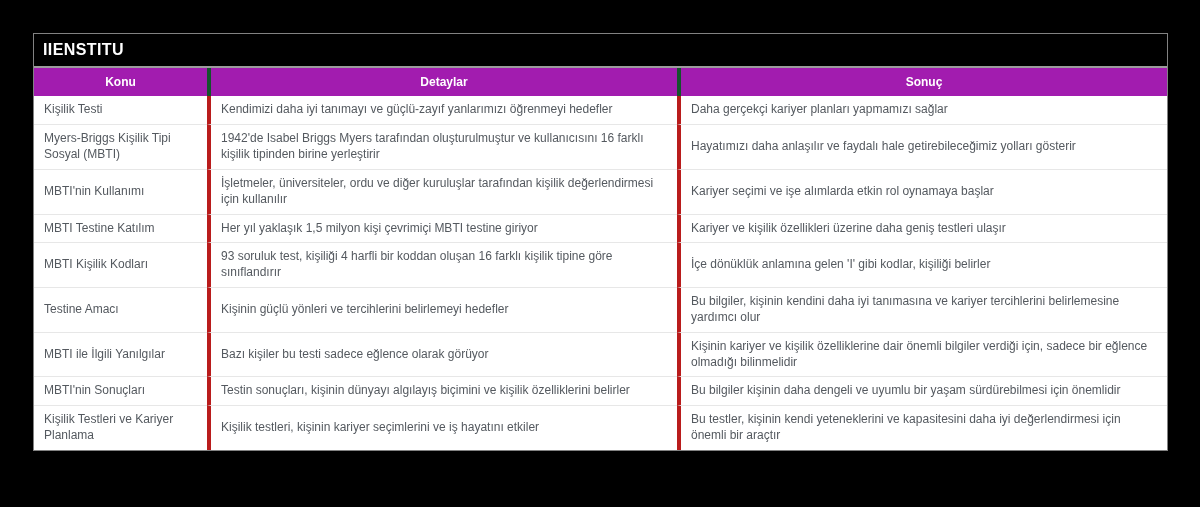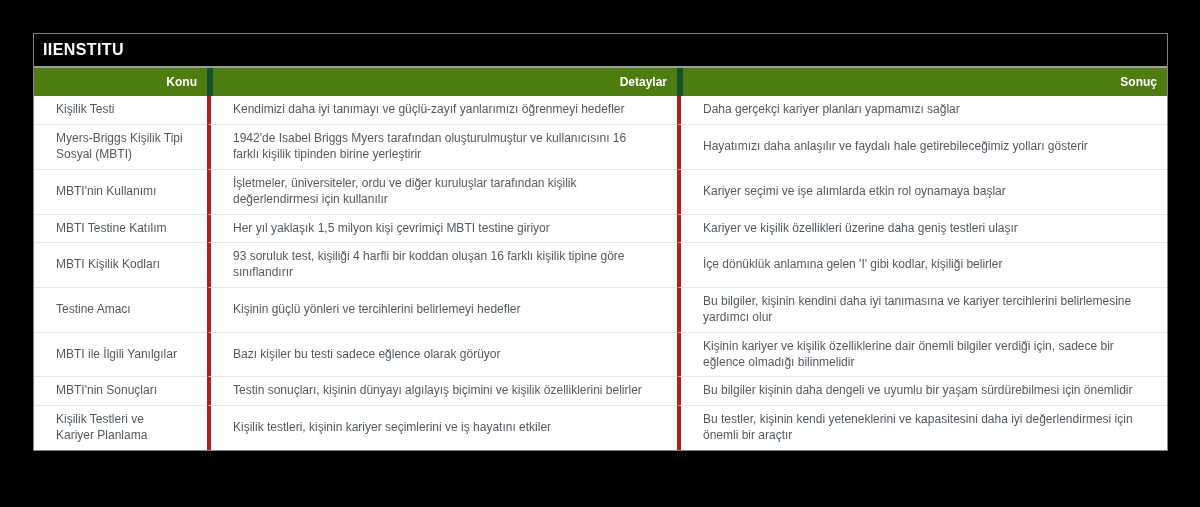--- a/index.html
+++ b/index.html
@@ -32,35 +32,35 @@
     background: #000000;
     color: #ffffff;
     text-align: left;
     font-size: 16px;
     font-weight: bold;
     letter-spacing: 0.4px;
     padding: 7px 9px;
     border-bottom: 2px solid #9c9c9c;
   }
   tr.header-row th {
-    background: #4d7c0f;
+    background: #a21caf;
     color: #ffffff;
-    text-align: right;
+    text-align: center;
     font-size: 12px;
     font-weight: bold;
     padding: 7px 10px;
     line-height: 1.2;
   }
-  tr.header-row th + th { border-left: 6px solid #14532d; }
+  tr.header-row th + th { border-left: 4px solid #14532d; }
   tbody td {
     font-size: 12px;
     color: #54595f;
     text-align: left;
     vertical-align: middle;
-    padding: 6px 22px;
+    padding: 6px 10px;
     line-height: 1.32;
     border-top: 1px solid #e7e7e7;
     word-wrap: break-word;
   }
   tbody tr:first-child td { border-top: none; }
   tbody td + td { border-left: 4px solid #b91c1c; }
 </style>
 </head>
 <body>
 

